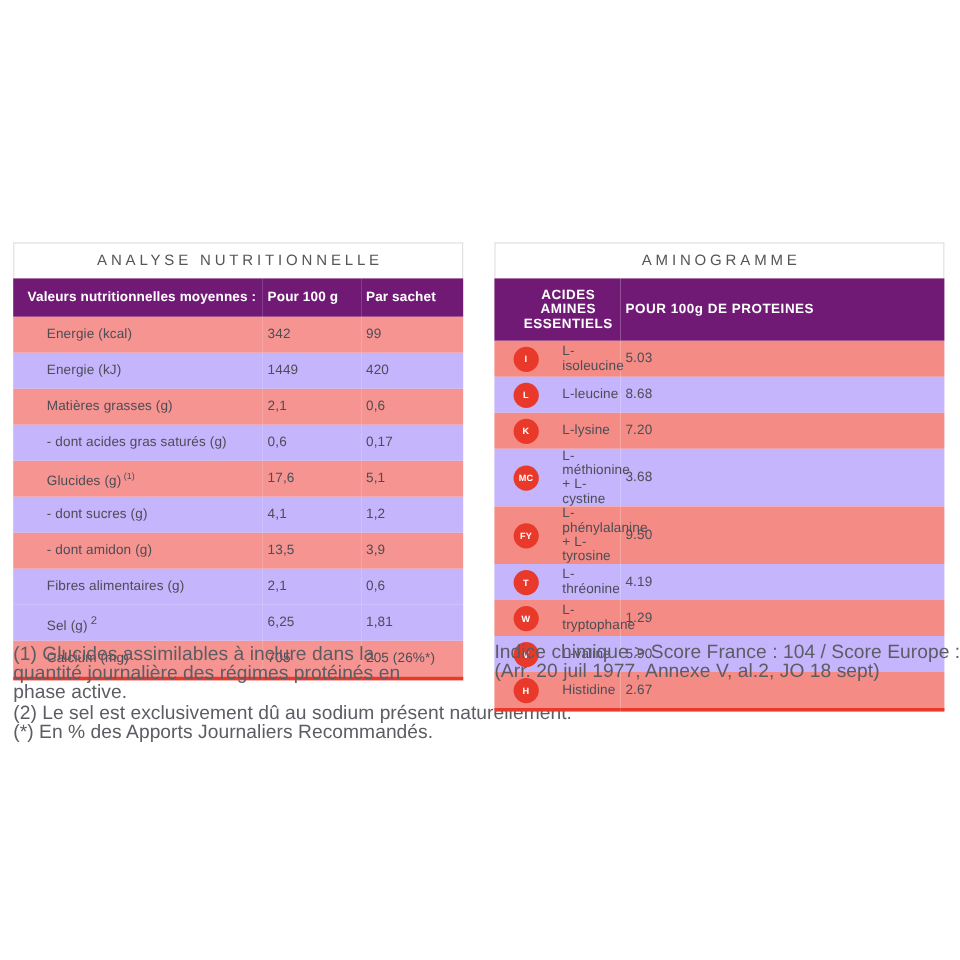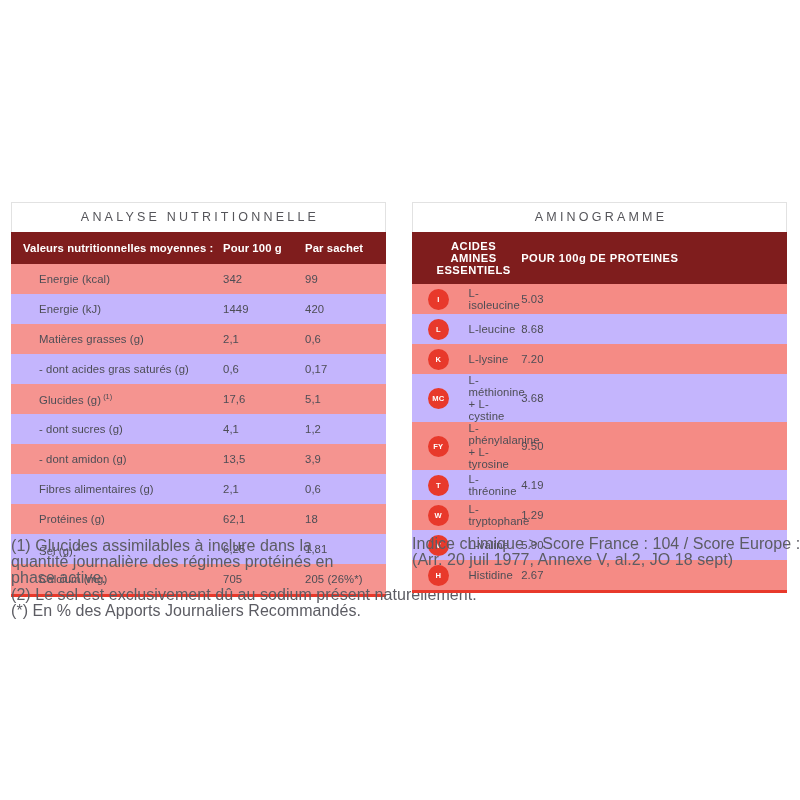--- a/index.html
+++ b/index.html
@@ -42,21 +42,21 @@
   }
 
   .table {
     border-collapse: collapse;
     width: 100%;
     table-layout: fixed;
     border-bottom: 3px solid #e8392b;
   }
 
   .table thead th {
-    background: #7f1d1d;
+    background: #701a75;
     color: #ffffff;
     font-size: 11.2px;
     font-weight: 700;
     text-align: left;
     padding: 8px 0 8px 0;
     letter-spacing: 0.1px;
     height: 16px;
     vertical-align: middle;
   }
   .panel-left thead th { font-weight: 700; font-size: 11.3px; }
@@ -172,25 +172,20 @@
           <tr class="odd">
             <td class="c-label">- dont amidon (g)</td>
             <td class="c-a">13,5</td>
             <td class="c-b">3,9</td>
           </tr>
           <tr class="even">
             <td class="c-label">Fibres alimentaires (g)</td>
             <td class="c-a">2,1</td>
             <td class="c-b">0,6</td>
           </tr>
-          <tr class="odd">
-            <td class="c-label">Protéines (g)</td>
-            <td class="c-a">62,1</td>
-            <td class="c-b">18</td>
-          </tr>
           <tr class="even">
             <td class="c-label">Sel (g)<sup class="note2"> 2</sup></td>
             <td class="c-a">6,25</td>
             <td class="c-b">1,81</td>
           </tr>
           <tr class="odd">
             <td class="c-label">Calcium (mg)</td>
             <td class="c-a">705</td>
             <td class="c-b">205 (26%*)</td>
           </tr>

